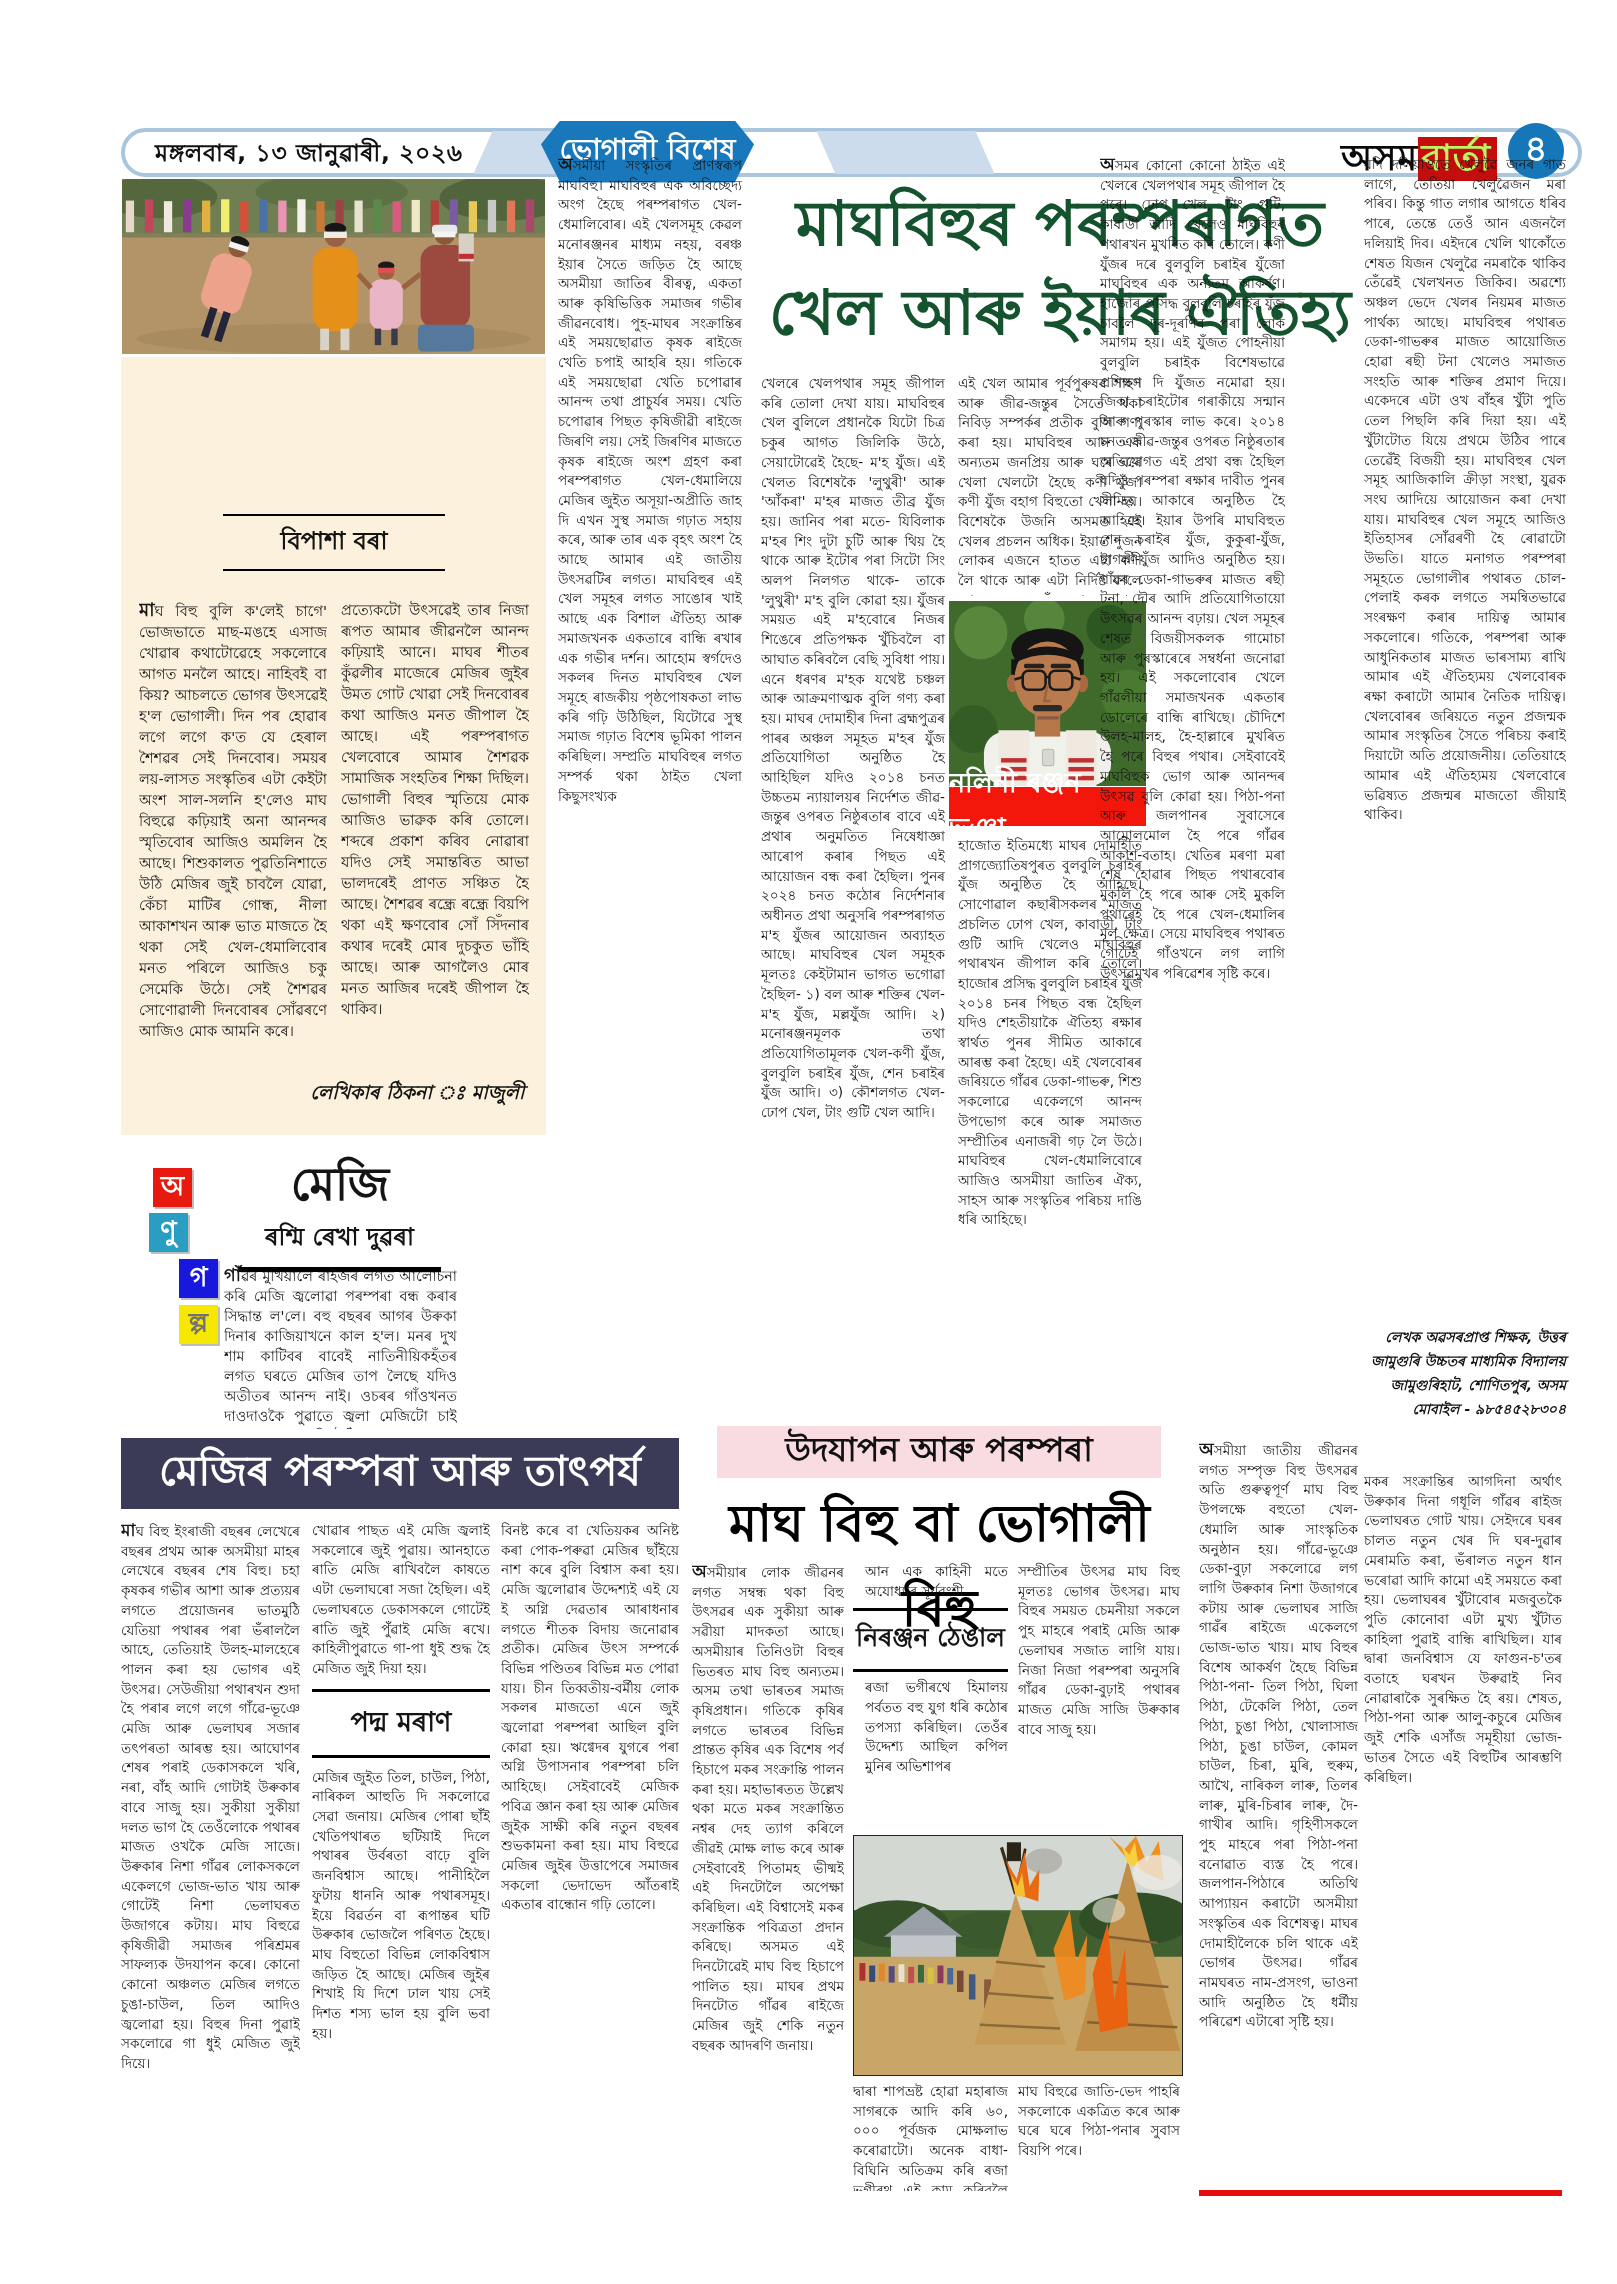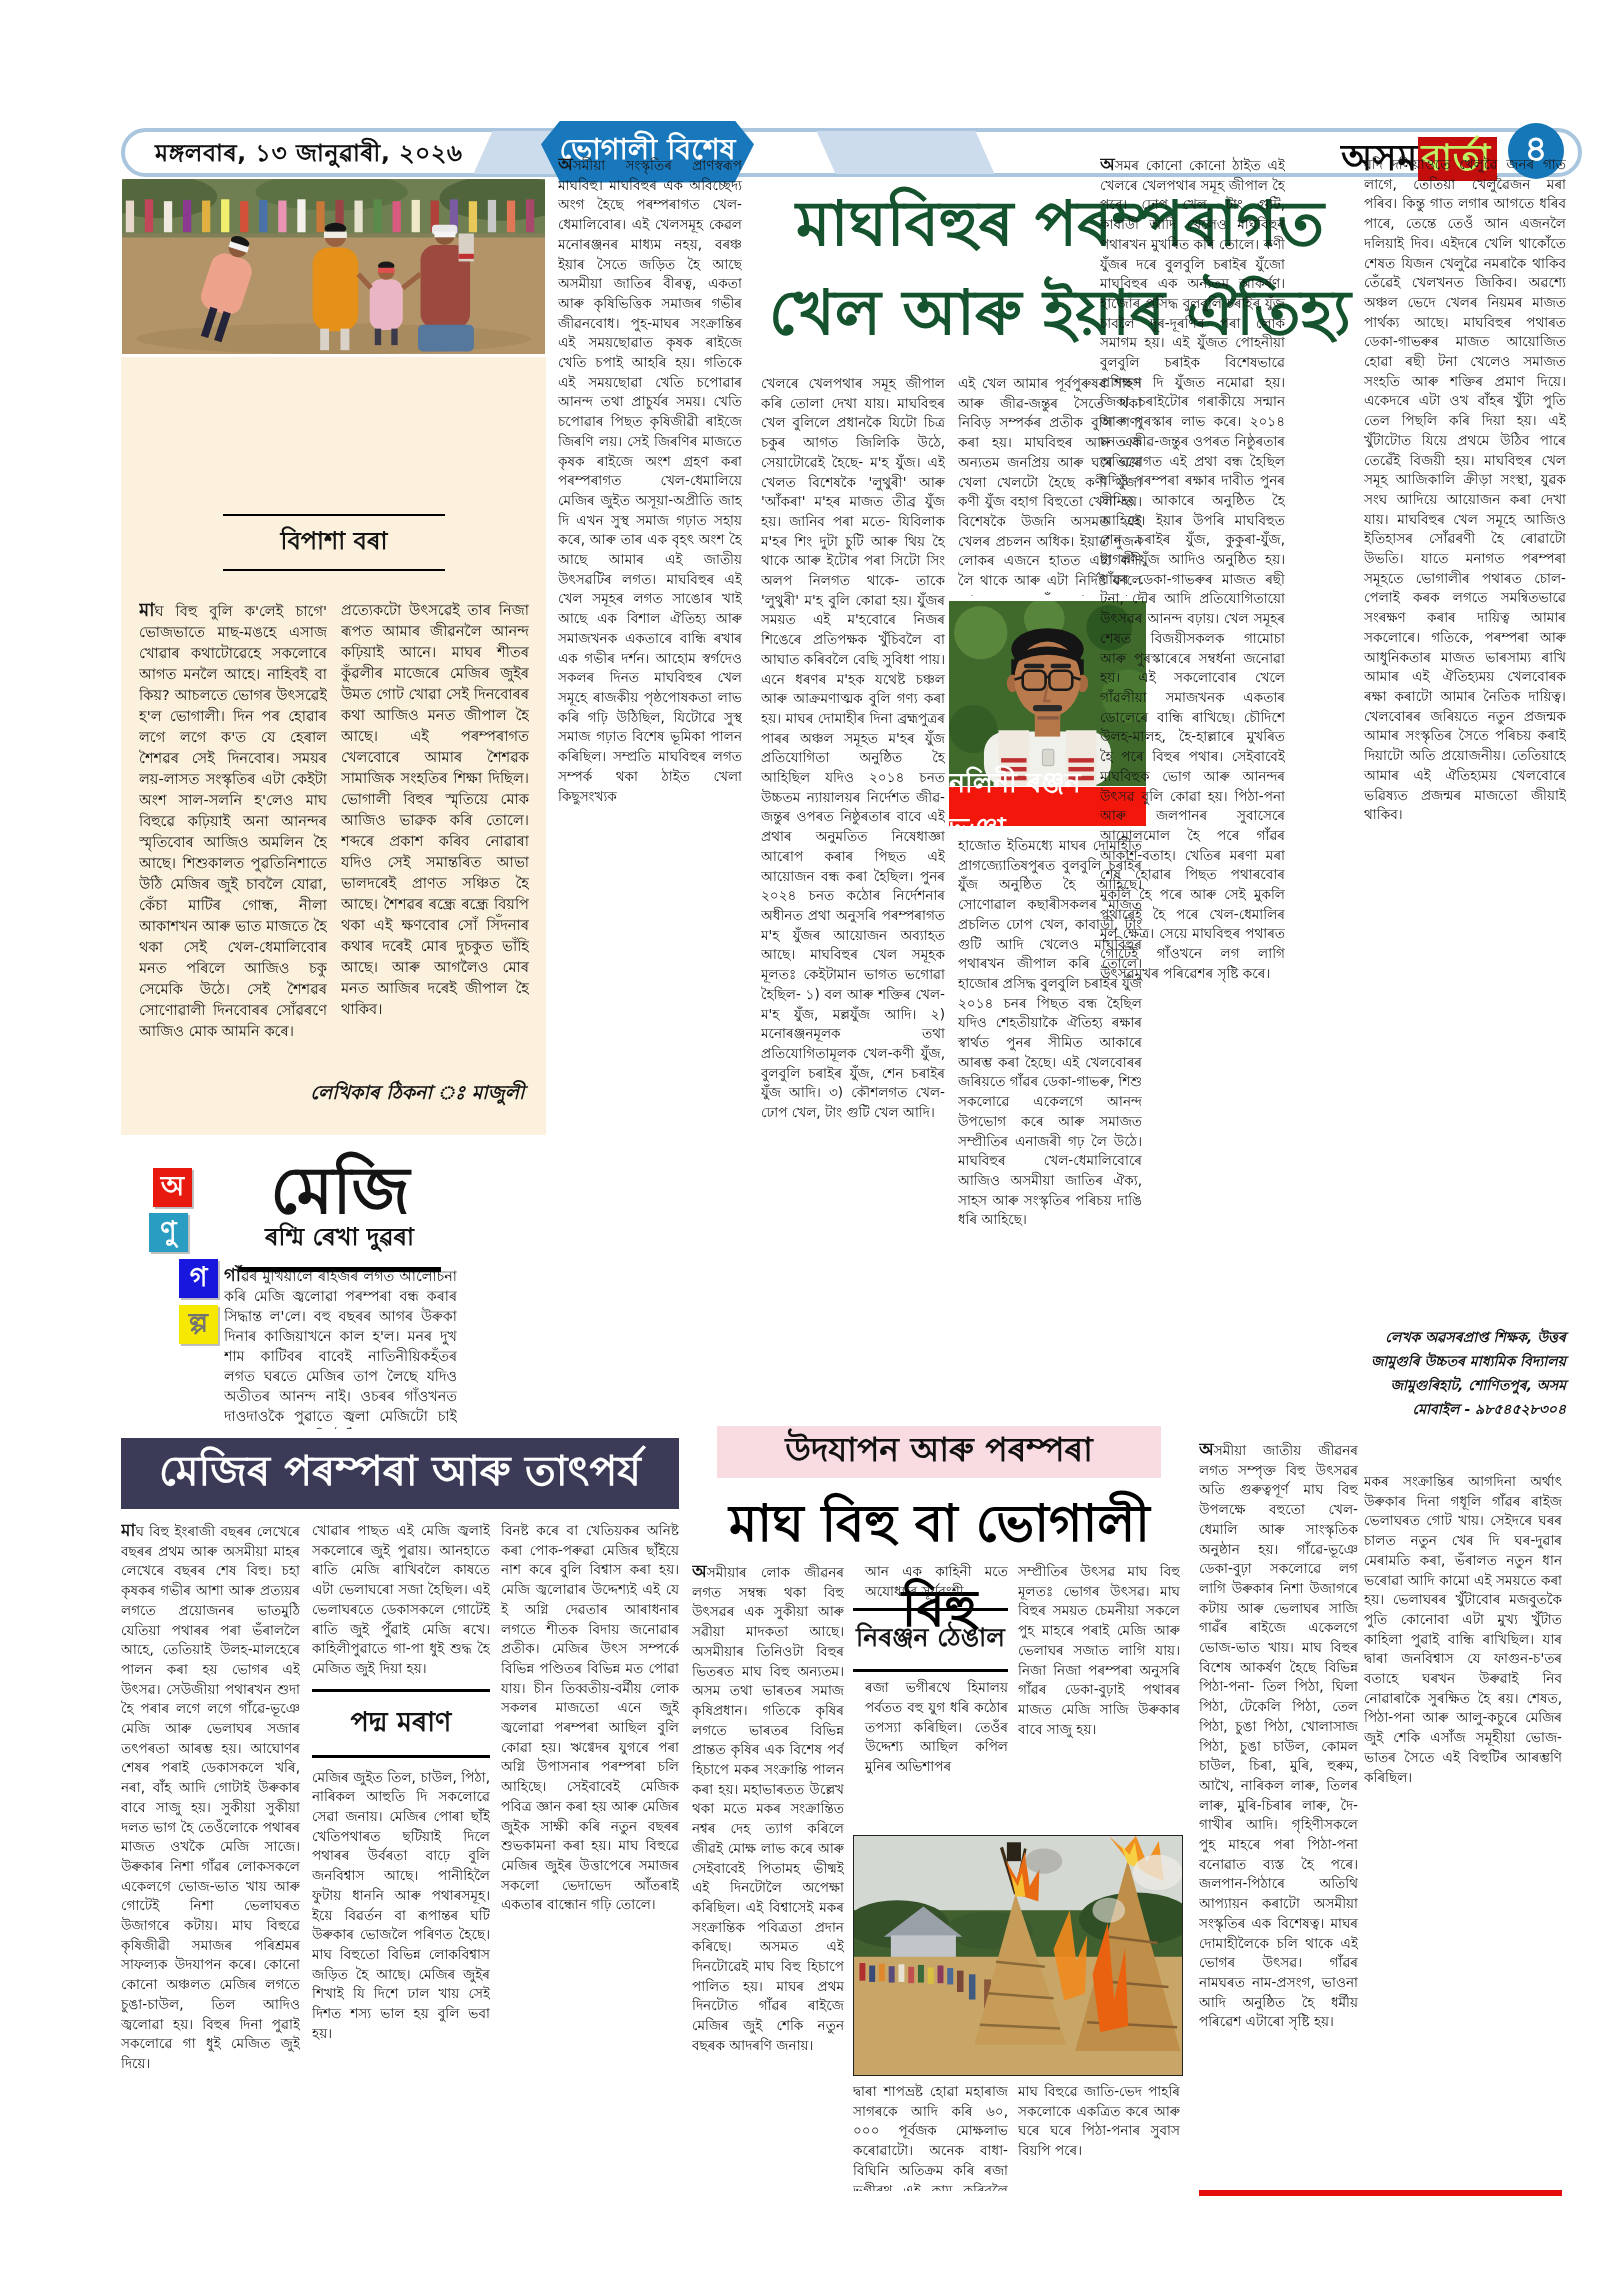--- a/index.html
+++ b/index.html
@@ -48,21 +48,21 @@
     font-size:19px;font-style:italic;font-weight:bold;}
 
   
   #meji-box{position:absolute;left:121px;top:1141px;width:355px;height:296px;background:#ffffff;}
   .genre-letter{position:absolute;width:39px;height:39px;display:flex;align-items:center;justify-content:center;
     font-size:27px;font-weight:bold;color:#ffffff;box-shadow:1.9px 1.9px 0 #bbb;}
   #gl-0{left:32px;top:27px;}
   #gl-1{left:28px;top:72px;}
   #gl-2{left:58px;top:118px;}
   #gl-3{left:58px;top:164px;color:#737373;}
-  #meji-title{position:absolute;left:105px;top:0px;width:228px;text-align:center;font-size:65px;font-weight:900;}
+  #meji-title{position:absolute;left:105px;top:8px;width:228px;text-align:center;font-size:46px;font-weight:900;}
   #meji-byline{position:absolute;left:117px;top:77px;width:203px;text-align:center;font-size:24px;font-weight:bold;
     border-bottom:5px solid #000;padding-bottom:9px;}
   #meji-text{left:103px;top:124px;width:233px;height:164px;font-size:14.3px;line-height:20px;}
 
   
   #main-headline{position:absolute;left:749px;top:179px;width:622px;height:190px;text-align:center;
     font-size:62px;line-height:89px;font-weight:900;color:#14532d;}
   #main-col1{left:558px;top:155px;width:184px;height:1259px;}
   #main-col2{left:761px;top:374px;width:184px;height:1040px;}
   #main-col3a{left:958px;top:374px;width:184px;height:222px;}

